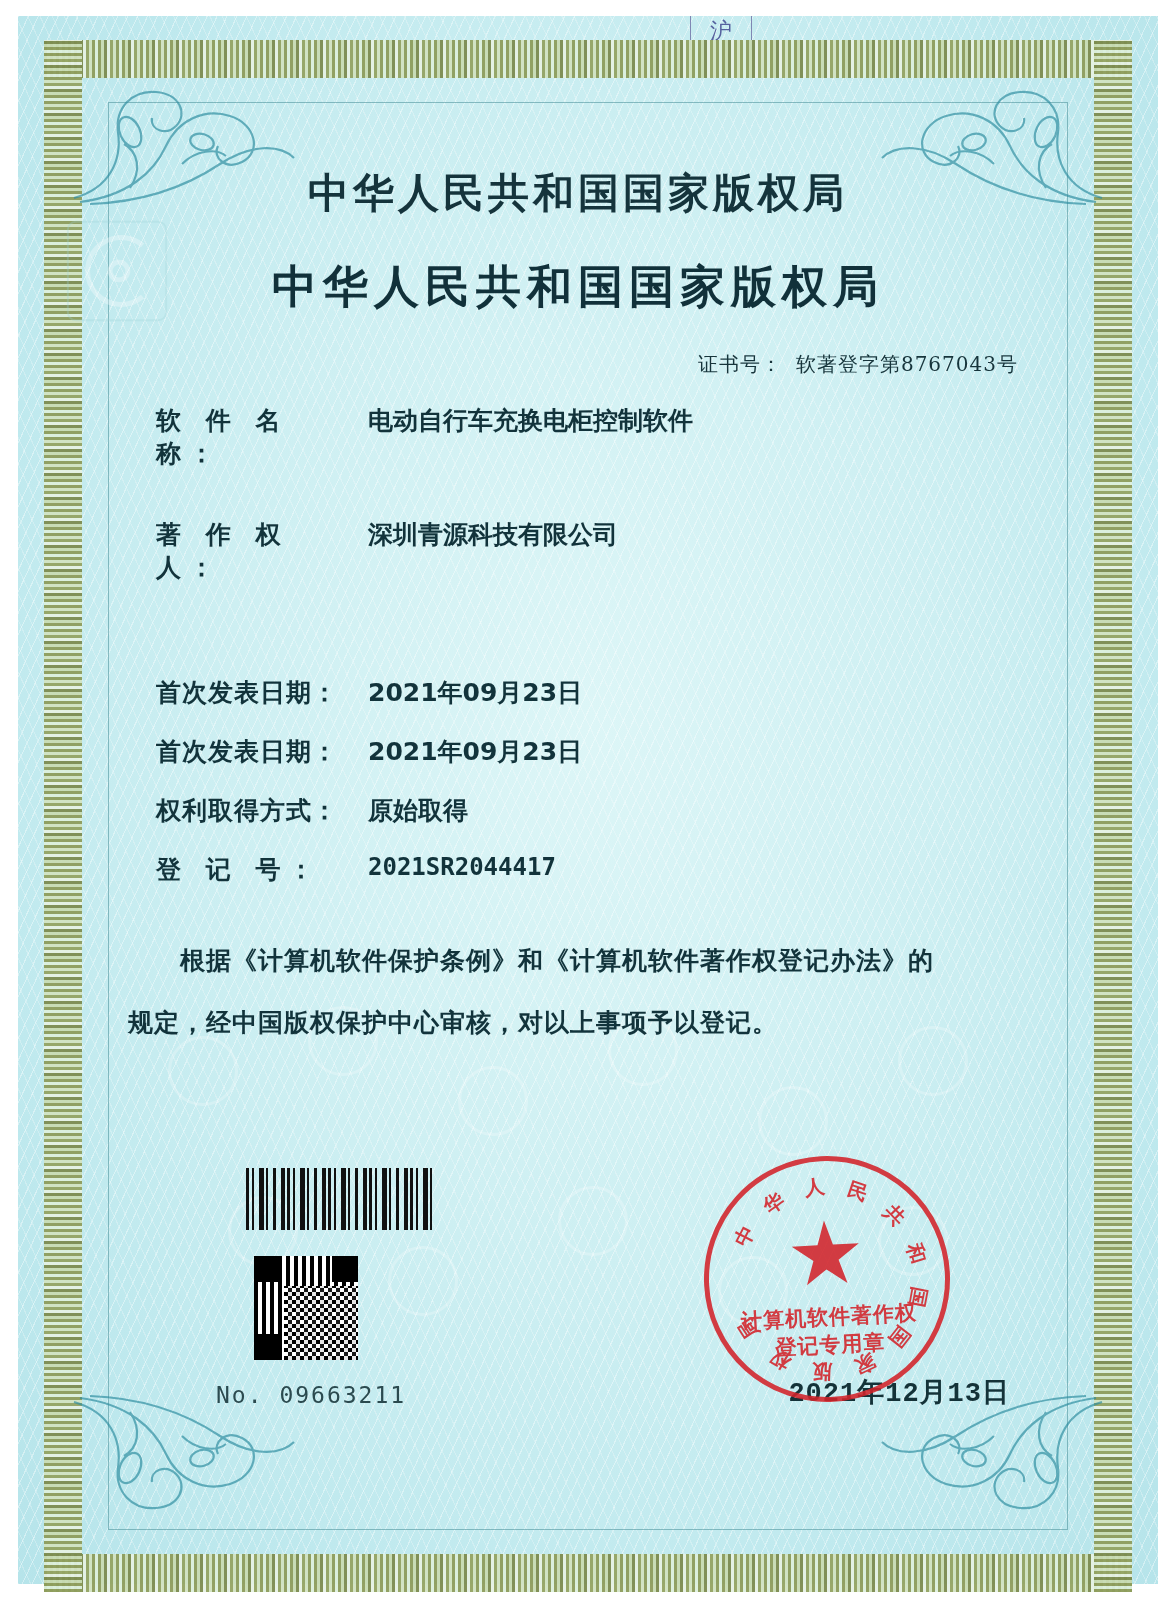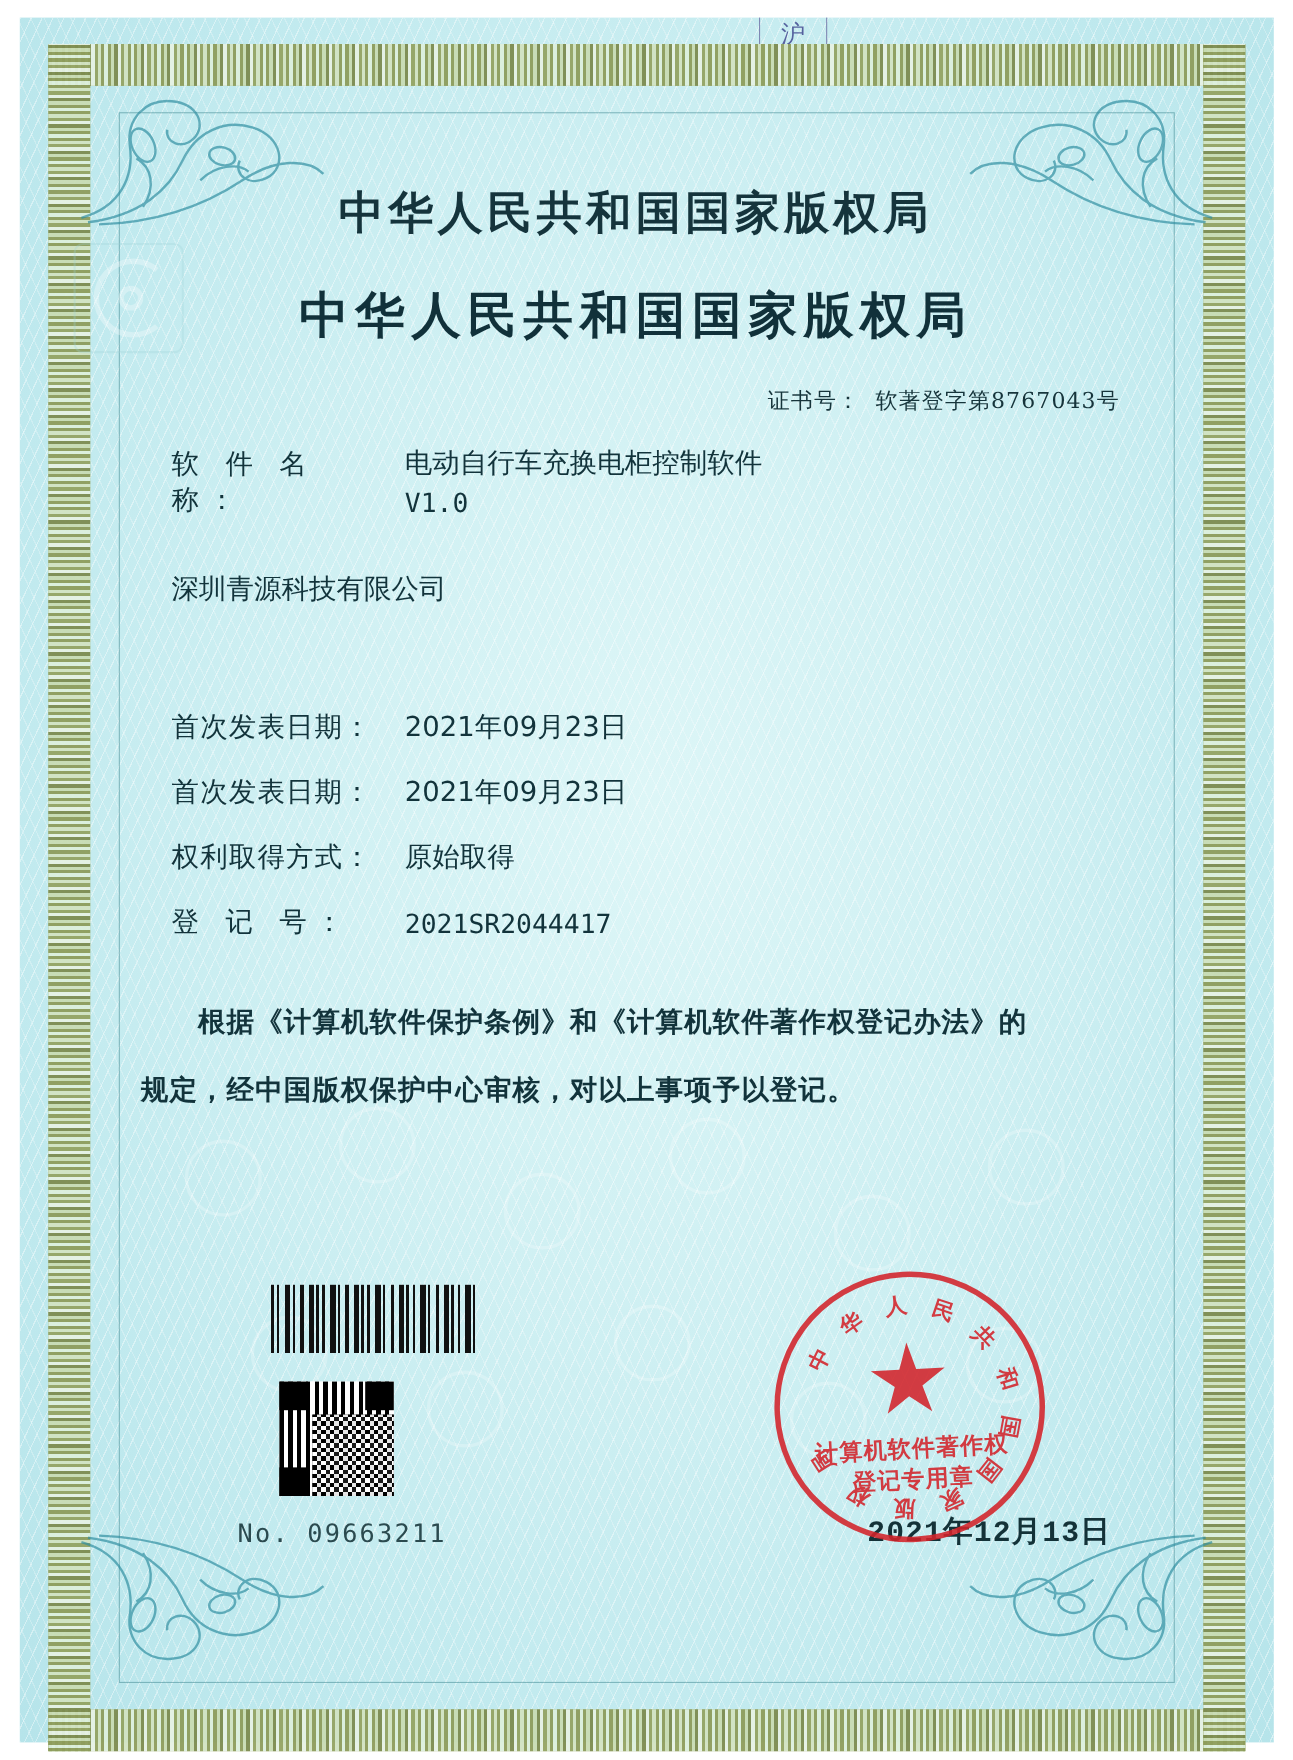--- a/index.html
+++ b/index.html
@@ -154,24 +154,24 @@
     opacity: .35;
     pointer-events: none;
   }
 
   .fields {
     margin-top: 26px;
     padding-left: 28px;
   }
   .field-row {
     display: flex;
-    align-items: flex-end;
+    align-items: flex-start;
     margin-bottom: 26px;
     font-size: 25px;
-    font-weight: normal;
+    font-weight: bold;
     font-family: "DejaVu Sans", "Liberation Sans", sans-serif;
   }
   .field-label {
     width: 212px;
     flex: 0 0 212px;
     letter-spacing: 8px;
     color: #12333b;
   }
   .field-label.tight { letter-spacing: 1px; }
   .field-value {
@@ -432,27 +432,27 @@
       <div class="cert-no">
         <span class="lbl">证书号：</span><span>软著登字第8767043号</span>
       </div>
 
       <div class="fields">
 
         <div class="field-row">
           <div class="field-label">软 件 名 称：</div>
           <div class="field-value">
             <span>电动自行车充换电柜控制软件</span>
-            <span class="line2">V1.0</span>
           </div>
         </div>
 
         <div class="gap-md"></div>
 
         <div class="field-row">
+          <div class="field-label">著 作 权 人：</div>
           <div class="field-value">深圳青源科技有限公司</div>
         </div>
 
         <div class="gap-lg"></div>
 
         <div class="field-row">
           <div class="field-label tight">首次发表日期：</div>
           <div class="field-value">2021年09月23日</div>
         </div>
 

